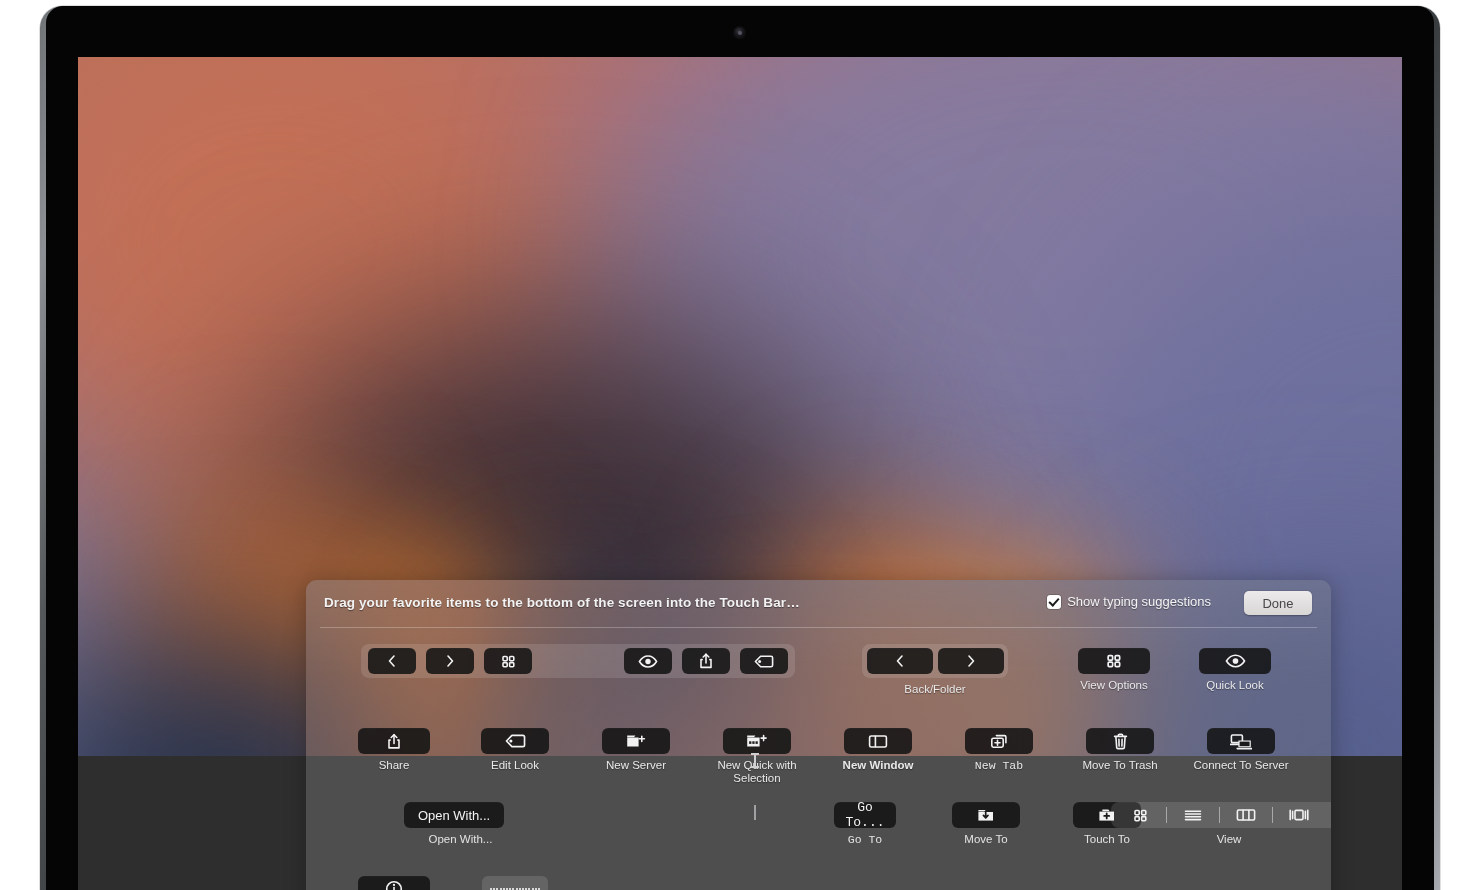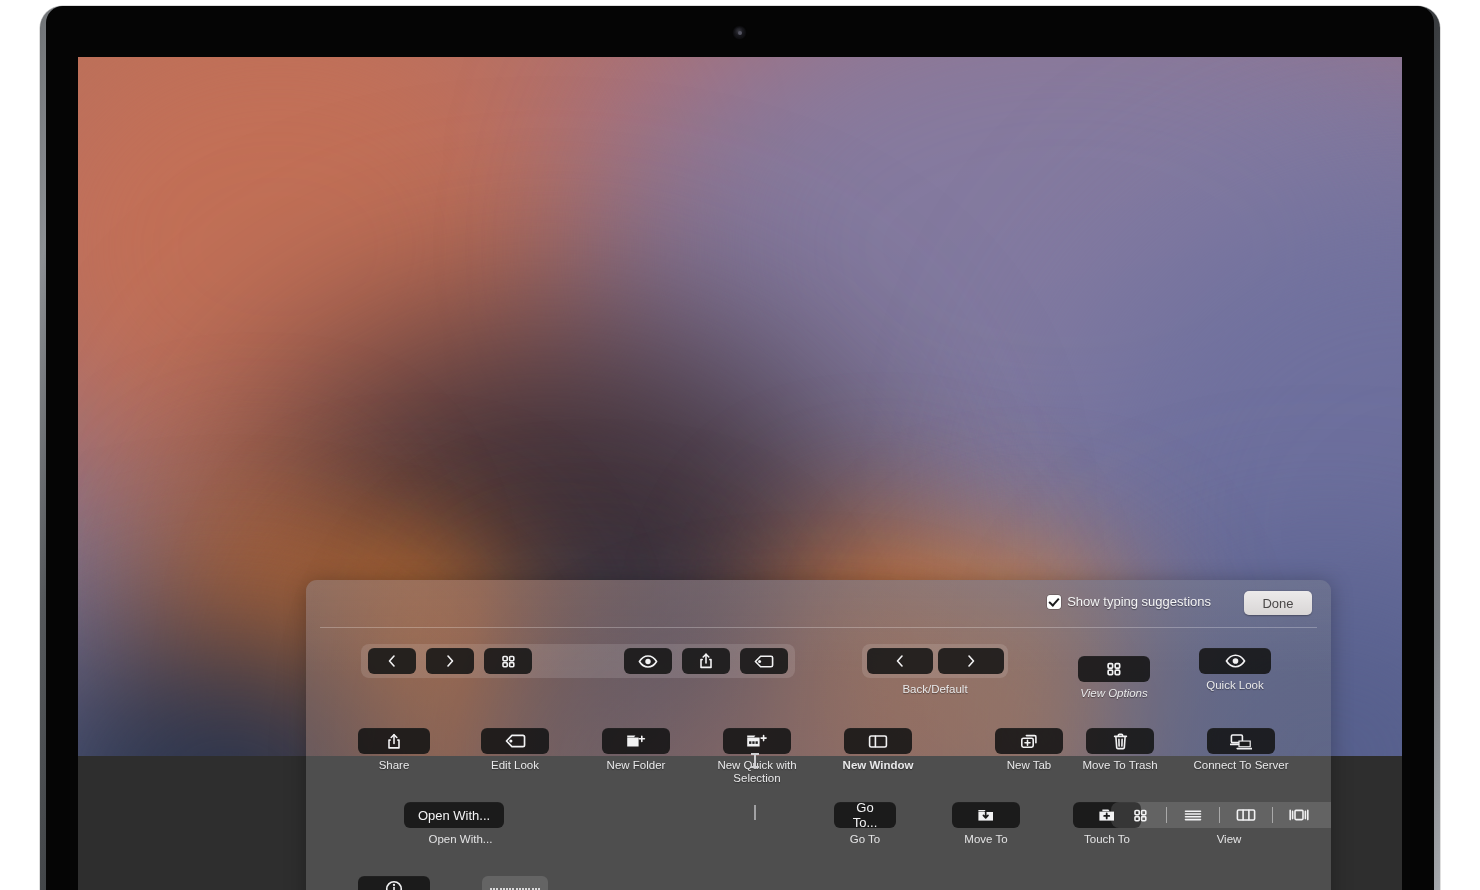--- a/index.html
+++ b/index.html
@@ -217,20 +217,21 @@
       <div class="wp-blob b12"></div>
     </div>
 
     <div id="lowerStrip"></div>
 
     <div id="panel">
       <div id="panelTint"></div>
       <div id="panelSolid"></div>
 
       <div id="panelHeader">
+        <div id="headerTitle">Drag your favorite items to the bottom of the screen into the Touch Bar…</div>
 
         <div id="typingWrap">
           <div id="typingCheck"></div>
           <div id="typingLabel">Show typing suggestions</div>
         </div>
 
         <div id="doneBtn">Done</div>
         <div id="headerRule"></div>
       </div>
 
@@ -285,24 +286,24 @@
               <svg width="12" height="14" viewBox="0 0 12 14">
                   <path class="ic" d="M8 2 L3.5 7 L8 12"></path>
                 </svg>
             </div>
             <div class="tbtn" style="width:66px;">
               <svg width="12" height="14" viewBox="0 0 12 14">
                   <path class="ic" d="M4 2 L8.5 7 L4 12"></path>
                 </svg>
             </div>
           </div>
-          <div class="cap">Back/Default</div>
-        </div>
-
-        <div class="cell" style="left:745px; top:12px; width:126px;font-style:italic;">
+          <div class="cap">Back/Folder</div>
+        </div>
+
+        <div class="cell" style="left:745px; top:4px; width:126px;">
           <div class="tbtn" style="width:72px; height:26px;">
             <svg width="16" height="16" viewBox="0 0 15 15">
               <rect class="ic" x="2" y="2.5" width="4.2" height="4.2" rx="1"></rect>
               <rect class="ic" x="8.6" y="2.5" width="4.2" height="4.2" rx="1"></rect>
               <rect class="ic" x="2" y="8.6" width="4.2" height="4.2" rx="1"></rect>
               <rect class="ic" x="8.6" y="8.6" width="4.2" height="4.2" rx="1"></rect>
             </svg>
           </div>
           <div class="cap">View Options</div>
         </div>
@@ -342,21 +343,21 @@
         </div>
 
         <div class="cell" style="left:267px; width:126px;">
           <div class="tbtn" style="width:68px;">
             <svg width="20" height="16" viewBox="0 0 20 16">
               <path class="icf" d="M1.2 4.2 L8 4.2 L9.4 2.4 L1.2 2.4 Z"></path>
               <path class="icf" d="M1.2 4.6 L12.6 4.6 L12.6 13.4 L1.2 13.4 Z"></path>
               <path class="ic" d="M15.8 3.2 L15.8 8.4 M13.2 5.8 L18.4 5.8" stroke-width="1.8"></path>
             </svg>
           </div>
-          <div class="cap">New Folder</div>
+          <div class="cap">New Server</div>
         </div>
 
         <div class="cell" style="left:388px; width:126px;">
           <div class="tbtn" style="width:68px;">
             <svg width="22" height="16" viewBox="0 0 22 16">
               <path class="icf" d="M1.2 4.2 L8 4.2 L9.4 2.4 L1.2 2.4 Z"></path>
               <path class="icf" d="M1.2 4.6 L13.6 4.6 L13.6 13.4 L1.2 13.4 Z"></path>
               <rect x="3.1" y="8.3" width="2.3" height="2.6" fill="#232323"></rect>
               <rect x="6.3" y="8.3" width="2.3" height="2.6" fill="#232323"></rect>
               <rect x="9.5" y="8.3" width="2.3" height="2.6" fill="#232323"></rect>
@@ -370,21 +371,21 @@
         <div class="cell" style="left:509px; width:126px;font-weight:bold;">
           <div class="tbtn" style="width:68px;">
             <svg width="20" height="15" viewBox="0 0 20 15">
               <rect class="ic" x="1.6" y="2" width="16.8" height="11" rx="1.6" stroke-width="1.7"></rect>
               <path class="ic" d="M7.4 2.4 L7.4 12.6" stroke-width="1.7"></path>
             </svg>
           </div>
           <div class="cap">New Window</div>
         </div>
 
-        <div class="cell" style="left:660px; width:126px;">
+        <div class="cell" style="left:630px; width:126px;font-family:Liberation Mono, monospace;">
           <div class="tbtn" style="width:68px;">
             <svg width="18" height="16" viewBox="0 0 18 16">
               <path class="ic" d="M6.4 2.6 L14.6 2.6 C15.4 2.6 15.9 3.1 15.9 3.9 L15.9 9.8" stroke-width="1.5"></path>
               <rect class="ic" x="1.8" y="5.2" width="11.4" height="9" rx="1.6" stroke-width="1.6"></rect>
               <path class="ic" d="M7.5 7.2 L7.5 12.2 M5 9.7 L10 9.7" stroke-width="1.6"></path>
             </svg>
           </div>
           <div class="cap">New Tab</div>
         </div>
 
@@ -414,21 +415,21 @@
         </div>
       </div>
 
       <div class="row" style="top:222px;">
 
         <div class="cell" style="left:85px; width:126px;">
           <div class="tbtn text" style="width:100px; margin-left:13px;">Open With...</div>
           <div class="cap capDark" style="margin-left:13px;">Open With...</div>
         </div>
 
-        <div class="cell" style="left:509px; width:100px;">
+        <div class="cell" style="left:509px; width:100px;font-family:Liberation Mono, monospace;">
           <div class="tbtn text" style="width:62px;">Go To...</div>
           <div class="cap capDark">Go To</div>
         </div>
 
         <div class="cell" style="left:630px; width:100px;">
           <div class="tbtn" style="width:68px;">
             <svg width="20" height="16" viewBox="0 0 20 16">
               <path class="icf" d="M2.4 4.6 L8.4 4.6 L9.6 2.9 L2.4 2.9 Z"></path>
               <path class="icf" d="M2.4 5 L17 5 L17 13.6 L2.4 13.6 Z"></path>
               <path d="M9.7 5.6 L9.7 10.4 M7.4 8.4 L9.7 10.8 L12 8.4" stroke="#1b1b1b" stroke-width="1.7" fill="none" stroke-linecap="round" stroke-linejoin="round"></path>

